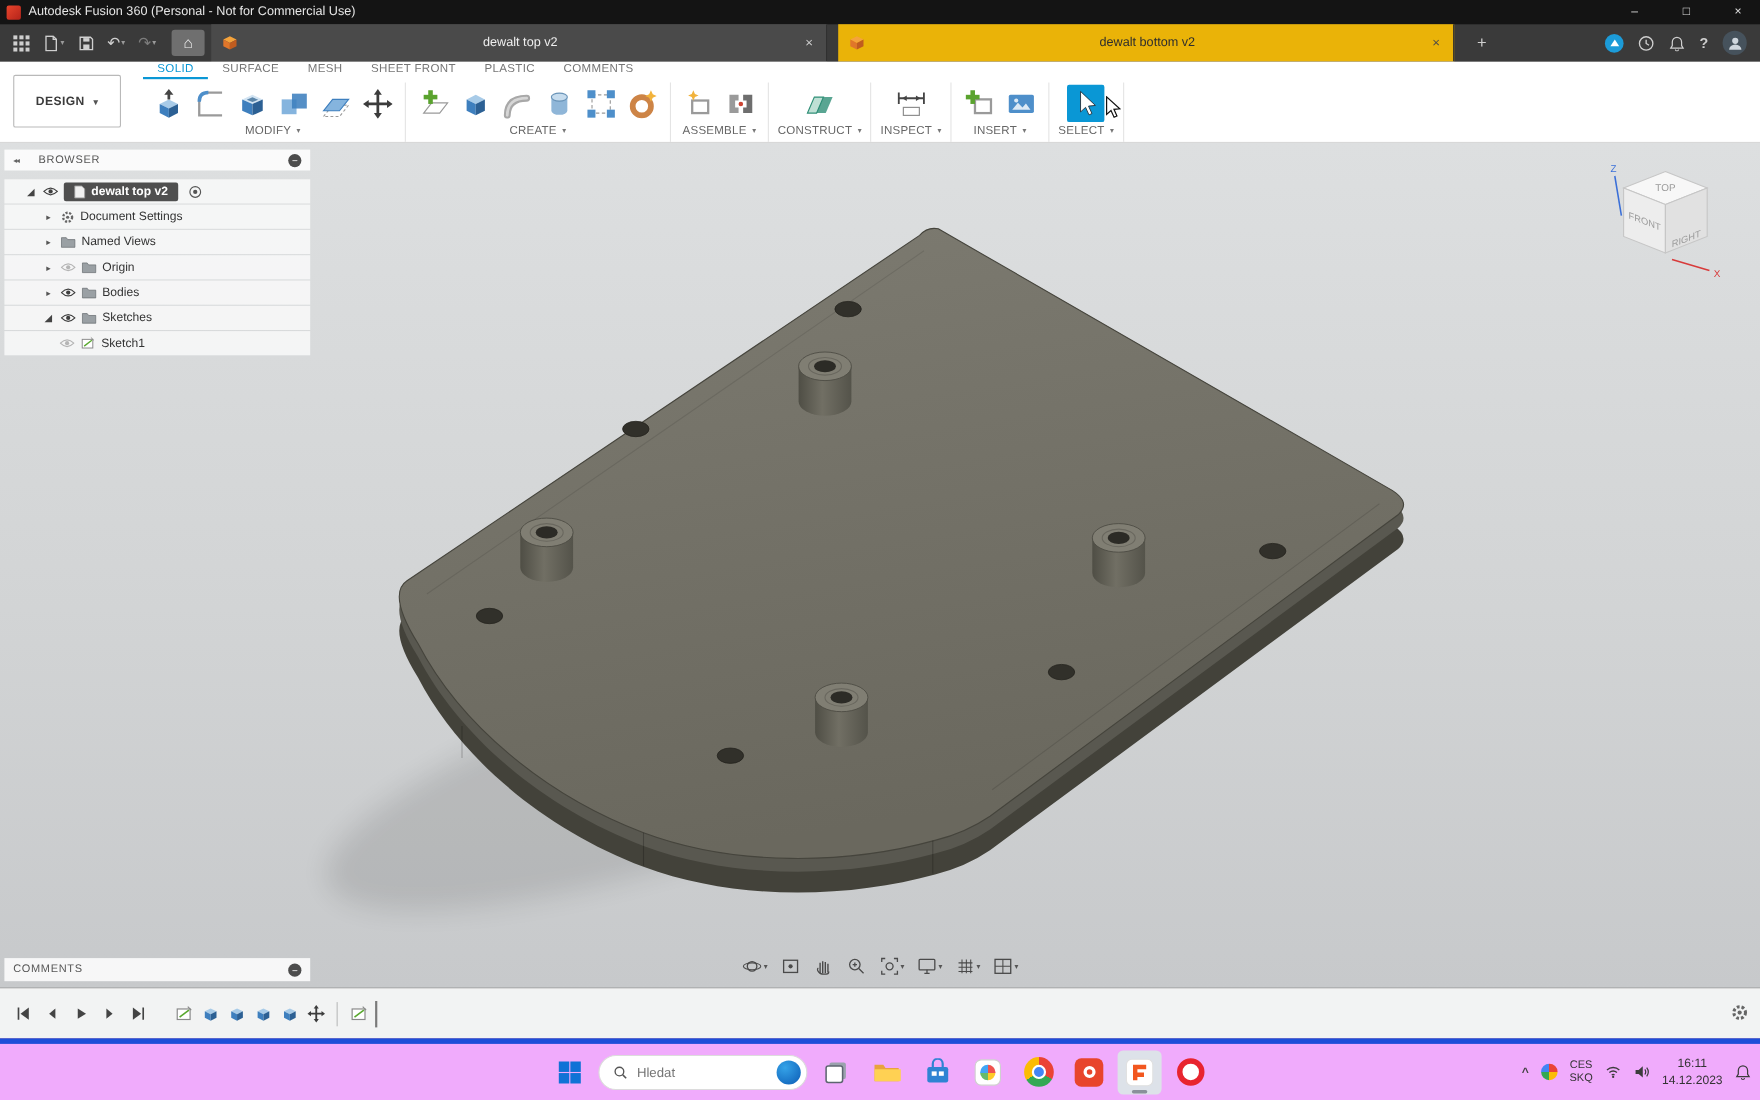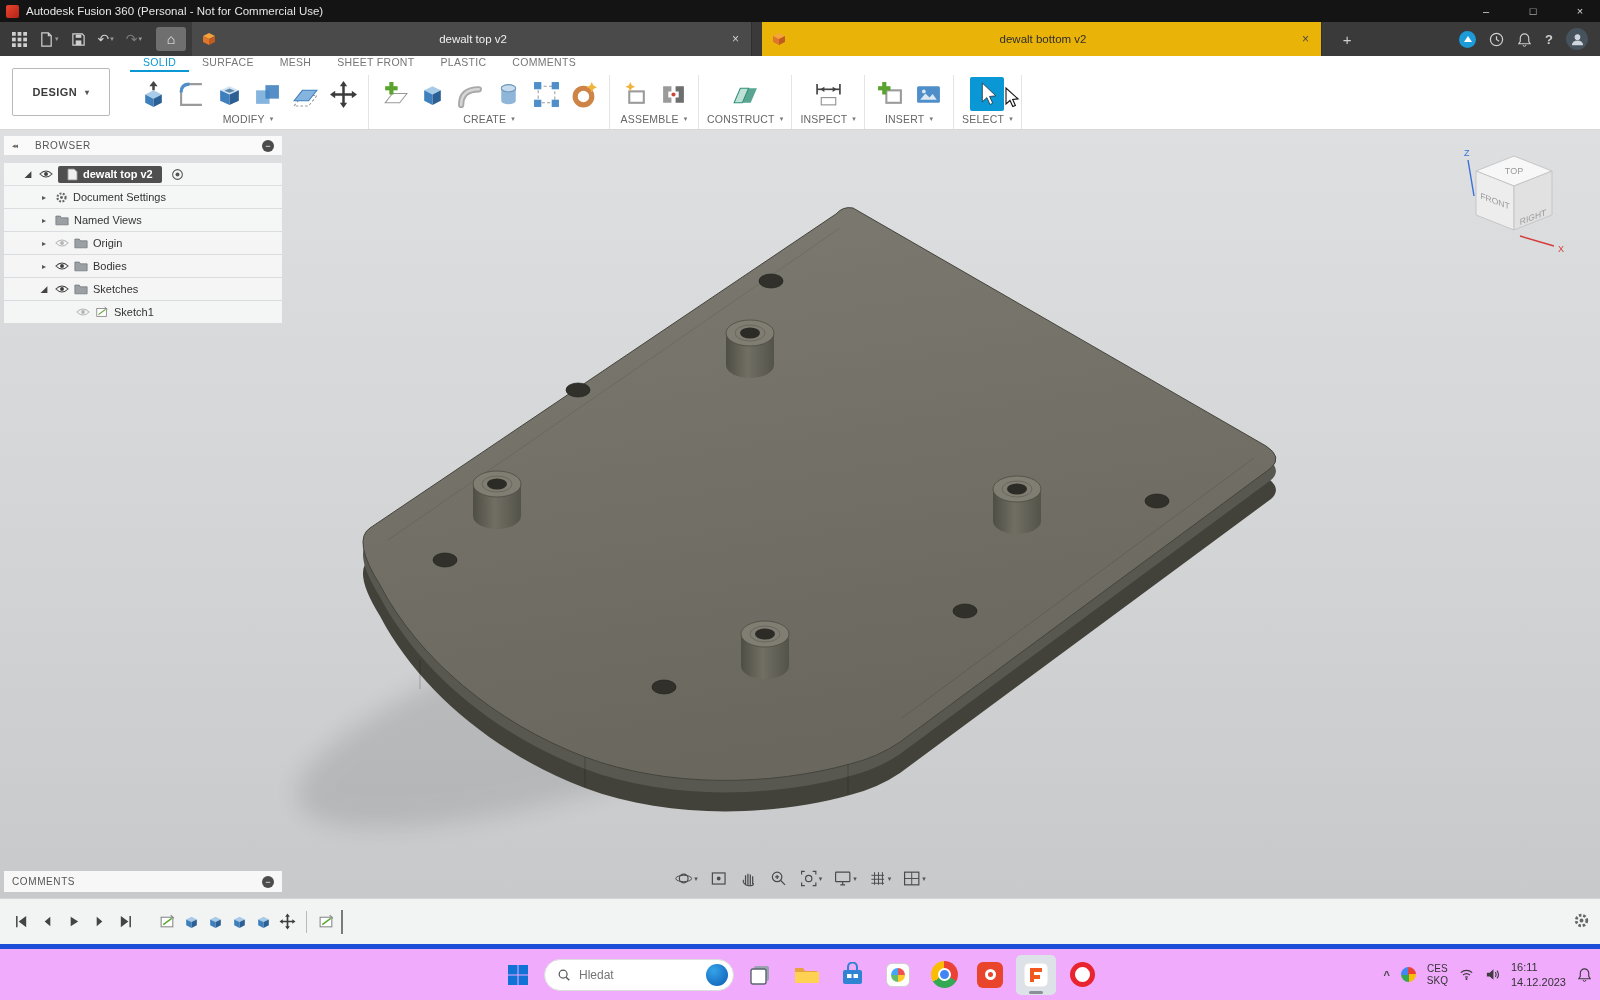--- a/index.html
+++ b/index.html
@@ -61,21 +61,21 @@
 .canvas-svg{position:absolute;inset:0;width:100%;height:100%}
 
 
 .browser{position:absolute;left:4px;top:6px;width:278px;font-size:11px}
 .b-head{height:19px;background:rgba(255,255,255,.85);display:flex;align-items:center;gap:18px;padding:0 8px;margin-bottom:8px;color:#555}
 .b-collapse{font-size:7px;color:#666;letter-spacing:-1px}
 .b-title{font-size:10px;letter-spacing:.6px;flex:1}
 .b-circ{width:12px;height:12px;border-radius:50%;background:#4c4c4c;color:#fff;font-size:9px;line-height:12px;text-align:center}
 .b-row{height:22px;display:flex;align-items:center;gap:5px;background:rgba(255,255,255,.72);margin-bottom:1px;padding-left:34px;color:#333}
 .b-row.r1{padding-left:18px}
-.b-row.r7{padding-left:72px}
+.b-row.r7{padding-left:50px}
 .tri{width:12px;font-size:8px;color:#555;text-align:center;flex:0 0 auto}
 .tri.open{font-size:9px;color:#444}
 .bi{width:14px;height:12px;flex:0 0 auto}
 .bi.eye{color:#3f3f3f}
 .bi.eyeoff{color:#b5b5b5}
 .bi.gearc{color:#666;width:13px;height:13px}
 .sel-pill{background:#4f4f4f;color:#fff;display:flex;align-items:center;gap:5px;padding:2px 9px;border-radius:2px;font-weight:bold}
 .bi.target{color:#555;width:13px;height:13px;margin-left:4px}
 .b-label{white-space:nowrap}
 
@@ -118,21 +118,21 @@
 .operaic{width:25px;height:25px;border-radius:50%;border:5px solid #e8242f;background:#fff}
 .pinwheel{width:24px;height:24px;border-radius:6px;background:#fff;border:1px solid #cfcfcf;display:flex;align-items:center;justify-content:center}
 .pinwheel i{width:14px;height:14px;border-radius:50%;background:conic-gradient(#ef5350 0 25%,#ffca28 0 50%,#66bb6a 0 75%,#42a5f5 0 100%)}
 .redapp{width:26px;height:26px;border-radius:6px;background:#e8452c;display:flex;align-items:center;justify-content:center}
 .redapp i{width:11px;height:11px;border-radius:50%;border:3px solid #fff}
 .tray{position:absolute;right:8px;top:0;bottom:0;display:flex;align-items:center;gap:11px;color:#3c3c3c}
 .tray .chev{font-size:11px;font-weight:bold;color:#444}
 .trayg{width:15px;height:15px;border-radius:50%;background:conic-gradient(#ea4335 0 25%,#fbbc05 0 50%,#34a853 0 75%,#4285f4 0 100%)}
 .lang{font-size:10px;line-height:1.15;text-align:center;color:#333}
 .tray svg{width:15px;height:15px;color:#3c3c3c}
-.clockblk{font-size:11px;line-height:1.3;text-align:left;color:#333}
+.clockblk{font-size:11px;line-height:1.3;text-align:center;color:#333}
 .traybell{color:#3c3c3c}
 
 
 .cursor{position:absolute;left:1004px;top:87px;z-index:60;pointer-events:none}
 </style>
 </head>
 <body>
 
 <svg width="0" height="0" style="position:absolute" aria-hidden="true">
 <defs>

